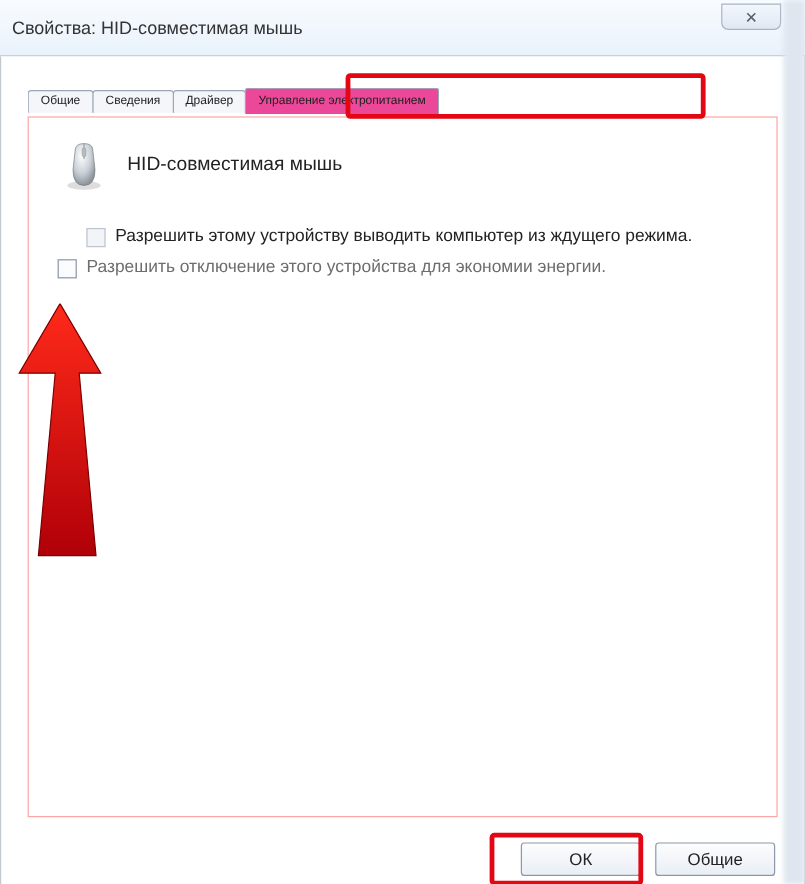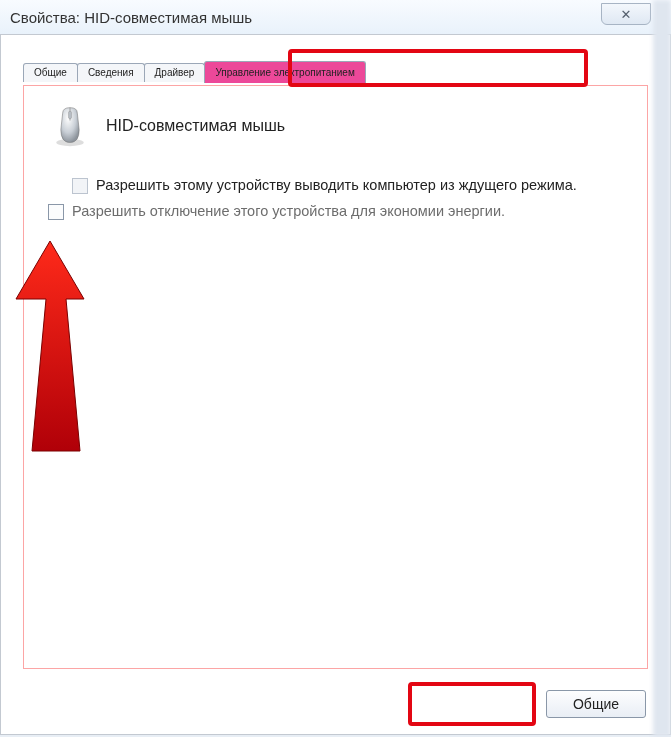--- a/index.html
+++ b/index.html
@@ -7,21 +7,21 @@
     margin: 0;
     font-family: "Segoe UI", Tahoma, sans-serif;
     font-size: 14px;
     background: #e8eef5;
     width: 671px;
     height: 737px;
     position: relative;
     overflow: hidden;
   }
   .titlebar {
-    height: 35px;
+    height: 47px;
     background: linear-gradient(#f8fbff, #e9f2fb);
     border-bottom: 1px solid #c3c9d1;
     display: flex;
     align-items: center;
     padding: 0 10px;
     color: #333;
     position: relative;
   }
   .title-text { font-size: 15px; }
   .close-pill {
@@ -228,18 +228,19 @@
         </linearGradient>
       </defs>
       <polygon points="56,0 90,58 72,58 86,210 38,210 52,58 22,58" fill="url(#ag)" stroke="#7a0000" stroke-width="1"></polygon>
     </svg>
 
   </div>
 
   <div class="ok-highlight"></div>
 
   <div class="button-row">
+    <div class="btn">ОК</div>
     <div class="btn">Общие</div>
   </div>
 
 </div>
 
 <div class="bg-blur"></div>
 
 </body></html>

